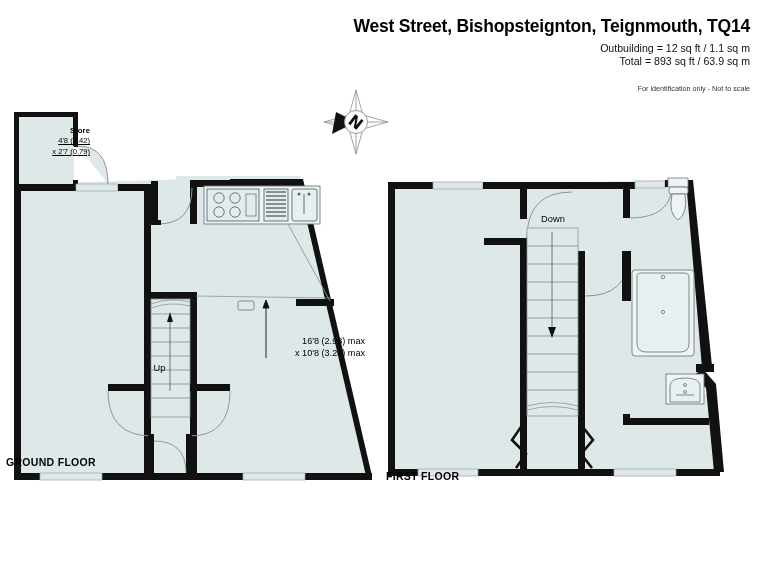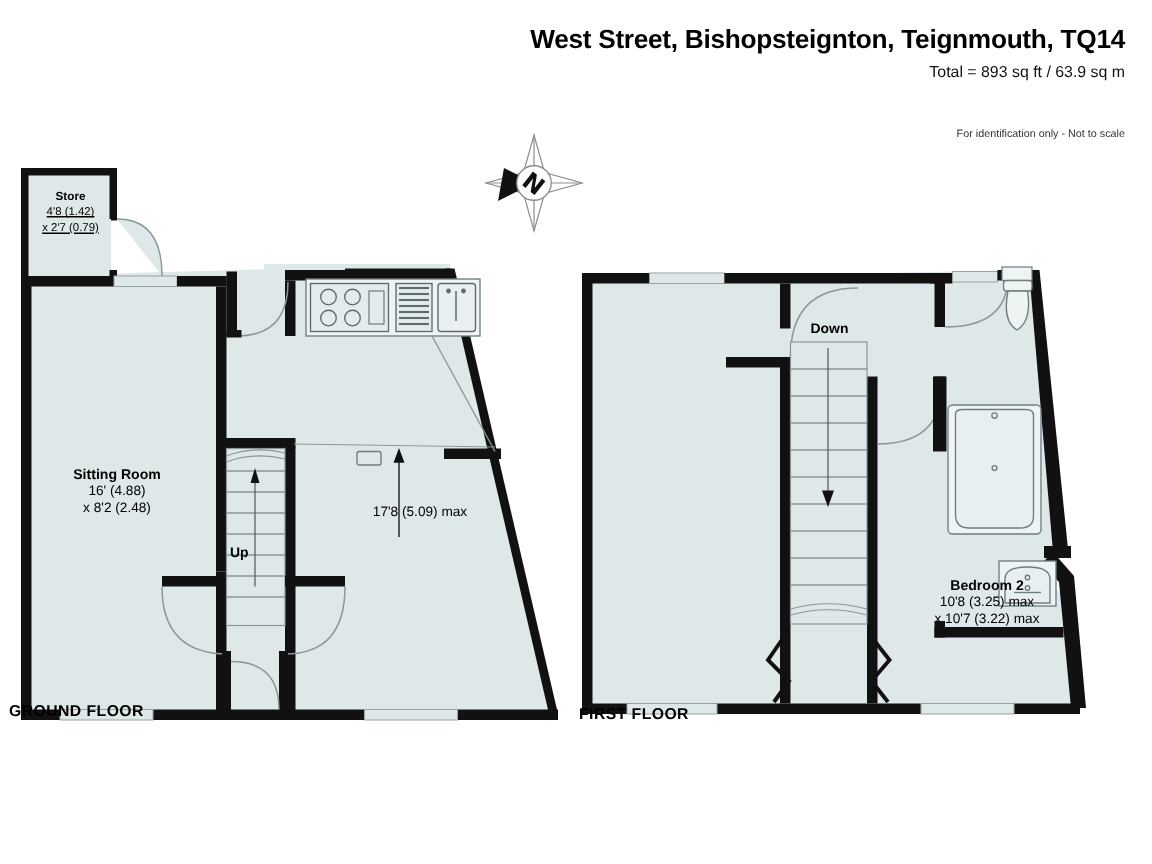--- a/index.html
+++ b/index.html
@@ -77,27 +77,27 @@
   #ground-plan { left: 0px;  top: 96px; width: 392px; height: 396px; }
   #first-plan  { left: 376px; top: 96px; width: 392px; height: 396px; }
 
   .floor-label {
     position: absolute;
     font-size: 10.5px;
     font-weight: bold;
     letter-spacing: 0.3px;
     color: #000;
   }
-  #ground-floor-label { left: 6px;   top: 468px; }
+  #ground-floor-label { left: 6px;   top: 456px; }
   #first-floor-label  { left: 386px; top: 470px; }
 
   
   .room-label {
     position: absolute;
-    text-align: center;
+    text-align: right;
     line-height: 11.6px;
     color: #000;
     pointer-events: none;
   }
   .room-label .rl-name {
     font-size: 9.4px;
     font-weight: bold;
     display: block;
     white-space: nowrap;
   }
@@ -106,21 +106,21 @@
     display: block;
     white-space: nowrap;
   }
   .store-label { line-height: 10.4px; }
   .store-label .rl-name { font-size: 7.8px; }
   .store-label .rl-dim  { font-size: 7.6px; text-decoration: underline; }
 
   .stair-dir {
     position: absolute;
     font-size: 9.3px;
-    font-weight: bold;
+    font-weight: normal;
     color: #000;
     text-align: center;
     white-space: nowrap;
   }
 
   
   .footer {
     position: absolute;
     left: 0;
     top: 508px;
@@ -129,20 +129,21 @@
   }
 </style>
 </head>
 <body>
 
 <div id="page">
 
   <div class="header">
     <div class="title">West Street, Bishopsteignton, Teignmouth, TQ14</div>
     <div class="area-lines">
+      <div>Outbuilding = 12 sq ft / 1.1 sq m</div>
       <div>Total = 893 sq ft / 63.9 sq m</div>
     </div>
     <div class="disclaimer">For identification only - Not to scale</div>
   </div>
 
   <div class="compass">
     <svg width="72" height="72" viewBox="0 0 72 72">
       <g stroke="#8d8d8d" stroke-width="0.8" fill="none">
         <path d="M36 4 L43 29 L68 36 L43 43 L36 68 L29 43 L4 36 L29 29 Z"></path>
         <path d="M36 4 L36 68 M4 36 L68 36"></path>
@@ -268,28 +269,24 @@
       </g>
     </svg>
 
     
     <div class="room-label store-label" style="left:4px; top:30px; width:86px;">
       <span class="rl-name">Store</span>
       <span class="rl-dim">4'8 (1.42)</span>
       <span class="rl-dim">x 2'7 (0.79)</span>
     </div>
 
-    <div class="room-label" style="left:8px; top:214px; width:140px;">
-      <span class="rl-name">Sitting Room</span>
-      <span class="rl-dim">16' (4.88)</span>
-      <span class="rl-dim">x 8'2 (2.48)</span>
-    </div>
 
     <div class="room-label" style="left:195px; top:240px; width:170px;">
-      <span class="rl-dim">17'8 (5.09) max</span>
+      <span class="rl-dim">16'8 (2.98) max</span>
+      <span class="rl-dim">x 10'8 (3.24) max</span>
     </div>
 
     <div class="stair-dir" style="left:140px; top:267px; width:39px;">Up</div>
   </div>
 
   <div class="plan" id="first-plan">
     <svg width="392" height="396" viewBox="0 0 392 396">
       <g>
 
         <path d="M12 90 L314 84 L330 286 L318 286 L332 300 L344 380 L12 380 Z" fill="#dfe8e9"></path>
@@ -375,25 +372,20 @@
 
         <g stroke="#111111" stroke-width="2.6" fill="none">
           <path d="M147 328 L136 344 L150 358 L140 372"></path>
           <path d="M206 330 L217 344 L205 358 L216 372"></path>
         </g>
       </g>
     </svg>
 
     
 
-    <div class="room-label" style="left:212px; top:288px; width:140px;">
-      <span class="rl-name">Bedroom 2</span>
-      <span class="rl-dim">10'8 (3.25) max</span>
-      <span class="rl-dim">x 10'7 (3.22) max</span>
-    </div>
 
     <div class="stair-dir" style="left:140px; top:118px; width:74px;">Down</div>
   </div>
 
   <div class="floor-label" id="ground-floor-label">GROUND FLOOR</div>
   <div class="floor-label" id="first-floor-label">FIRST FLOOR</div>
 
   <div class="footer">
     
     

